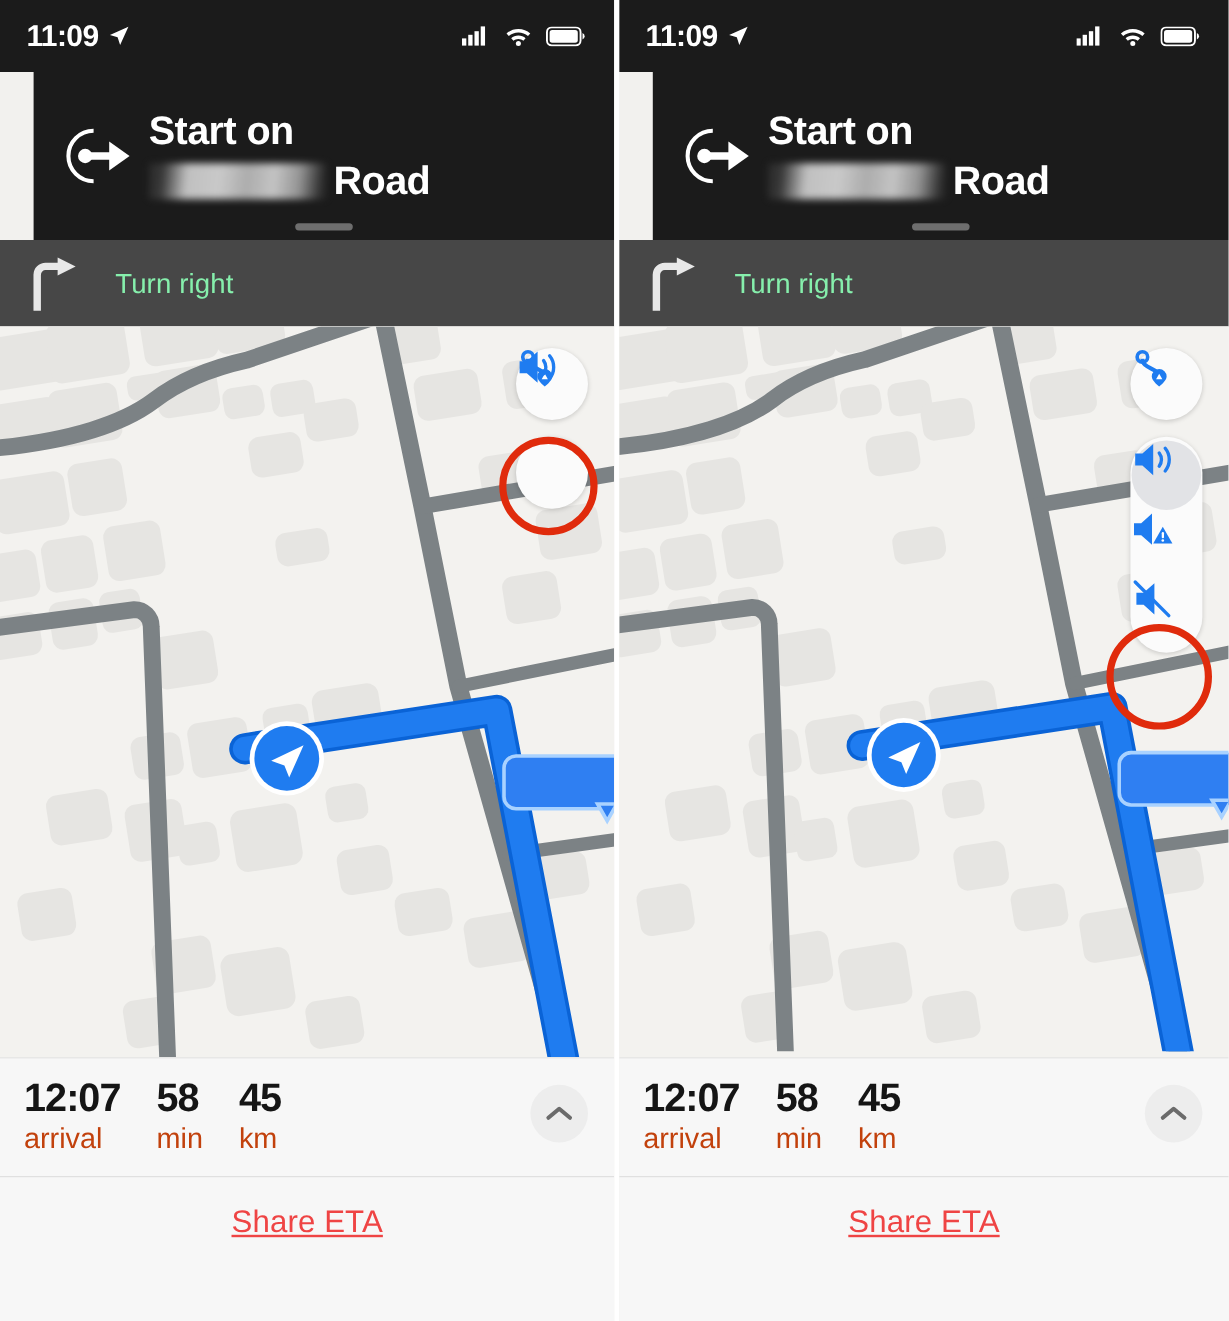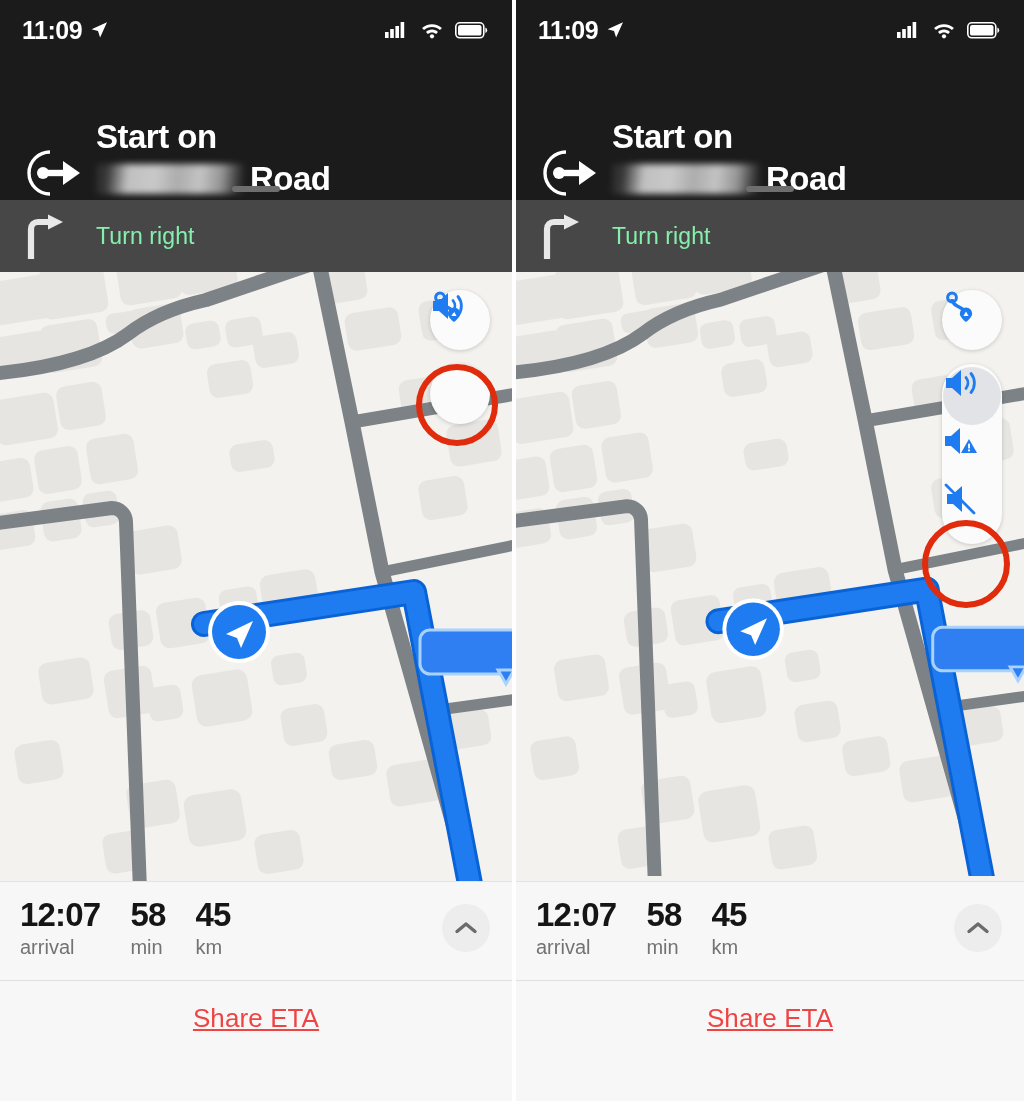--- a/index.html
+++ b/index.html
@@ -40,22 +40,23 @@
   }
   .loc-arrow { display:block; }
   .status-icons { display:flex; align-items:center; gap:11px; }
 
   
   .banner {
     position:relative;
     background:#1b1b1b;
     height:140px;
     display:flex;
-    align-items:flex-end;
+    align-items:center;
     padding:0 18px 0 14px;
+    margin-left:28px;
   }
   .maneuver-icon { flex:0 0 auto; width:76px; display:flex; justify-content:center; }
   .banner-text {
     color:#ffffff;
     font-size:33px;
     font-weight:700;
     line-height:1.28;
     letter-spacing:-0.5px;
     padding-left:6px;
   }
@@ -166,21 +167,21 @@
     padding:16px 20px 0 20px;
     position:relative;
   }
   .eta-block { margin-right:30px; }
   .eta-block .val {
     font-size:33px; font-weight:700; color:#151515;
     line-height:1.02; letter-spacing:-.8px;
     display:block;
   }
   .eta-block .unit {
-    font-size:20px; font-weight:400; color:#737373;
+    font-size:24px; font-weight:400; color:#c2410c;
     line-height:1.25; display:block; margin-top:3px;
   }
   .expand-btn {
     position:absolute;
     right:22px; top:22px;
     width:48px; height:48px;
     border-radius:50%;
     background:#ededed;
     display:flex; align-items:center; justify-content:center;
   }

